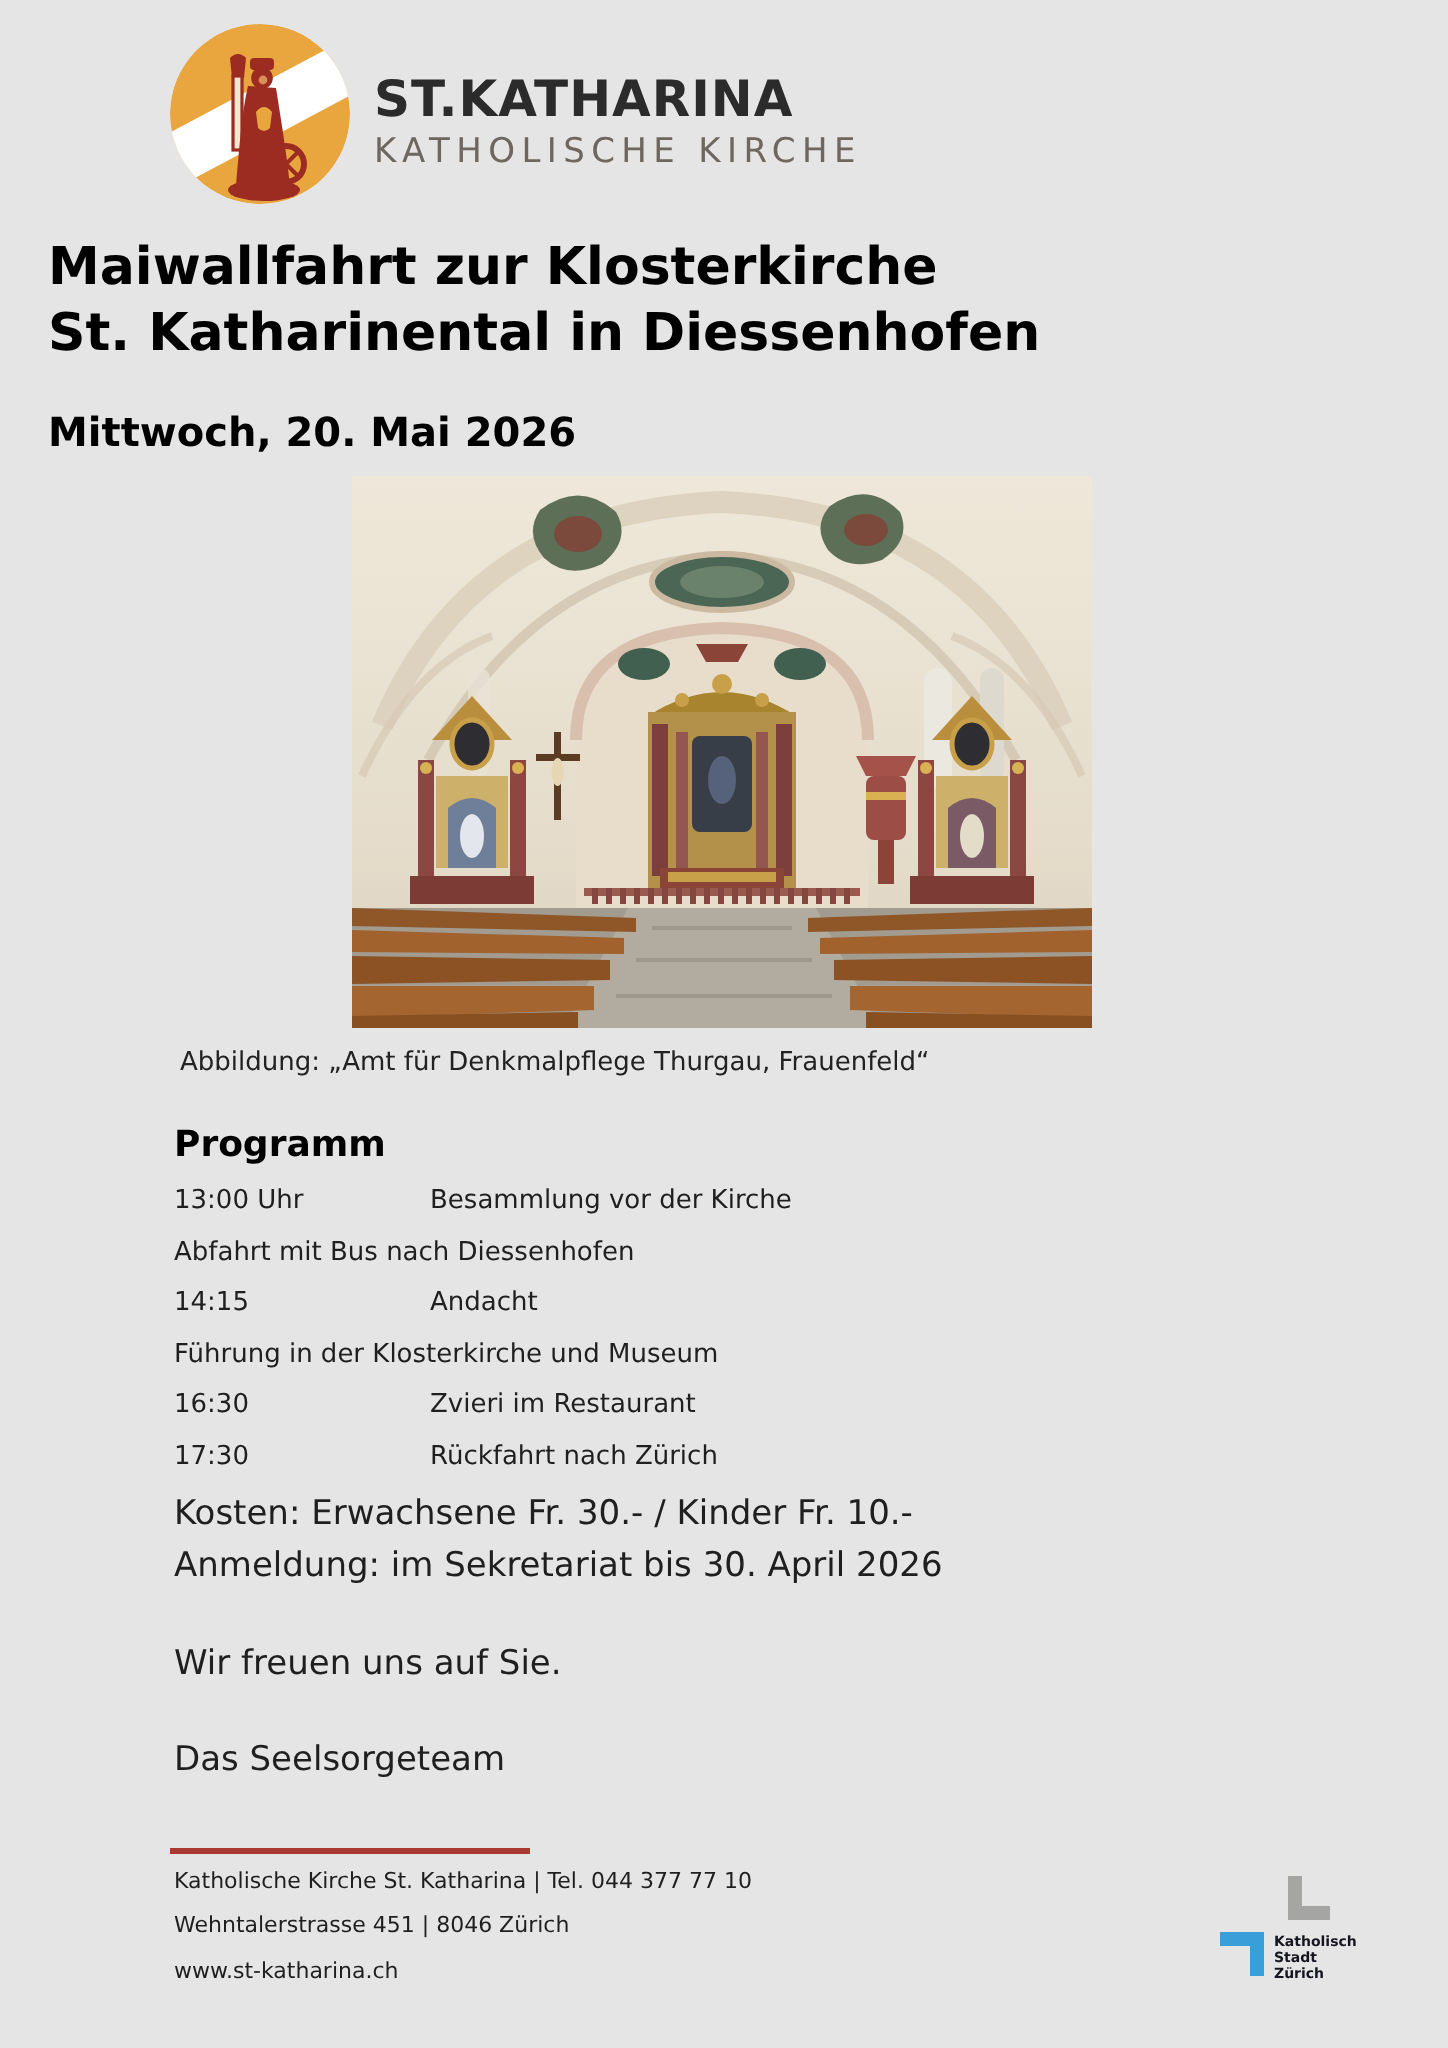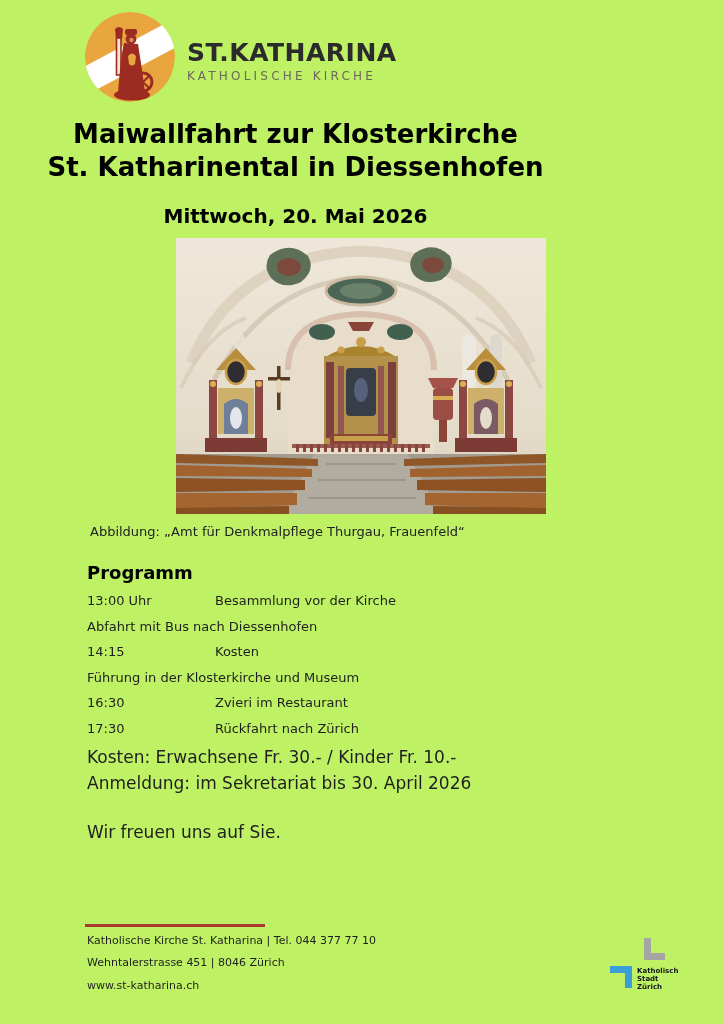--- a/index.html
+++ b/index.html
@@ -3,39 +3,39 @@
 <meta charset="utf-8">
 <style>
   * { margin: 0; padding: 0; box-sizing: border-box; }
   html, body { background: #ffffff; }
   body { font-family: "DejaVu Sans", "Liberation Sans", sans-serif; color: #1f1f1f; }
   .page {
     position: relative;
     width: 724px;
     height: 1024px;
     margin: 0 auto;
-    background: #bef264;
+    background: #e5e5e5;
     overflow: hidden;
   }
 
   
   .header-logo { position: absolute; left: 85px; top: 12px; display: flex; align-items: center; }
   .logo-mark { width: 90px; height: 90px; flex: 0 0 auto; }
   .logo-text { margin-left: 12px; padding-top: 8px; }
   .logo-title {
     font-size: 25px; font-weight: bold; color: #2b2b2b;
     letter-spacing: 0.5px; line-height: 26px; white-space: nowrap;
   }
   .logo-subtitle {
-    font-size: 12px; color: #6e675f; letter-spacing: 3.2px;
+    font-size: 17px; color: #6e675f; letter-spacing: 3.2px;
     margin-top: 3px; white-space: nowrap;
   }
 
   
-  .title-block { position: absolute; left: 0; top: 118px; width: 591px; text-align: center; }
+  .title-block { position: absolute; left: 0; top: 118px; width: 591px; text-align: left; padding-left: 24px; }
   .title-line { font-size: 26px; font-weight: bold; color: #000; line-height: 33px; }
   .title-date { font-size: 20px; font-weight: bold; color: #000; line-height: 28px; margin-top: 18px; }
 
   
   .photo-frame { position: absolute; left: 176px; top: 238px; width: 370px; height: 276px; }
   .photo-frame svg { display: block; width: 100%; height: 100%; }
   .photo-caption {
     position: absolute; left: 90px; top: 524px; font-size: 13px; color: #222;
     white-space: nowrap;
   }
@@ -206,40 +206,41 @@
   <div class="program-list">
     <div class="program-row">
       <span class="time">13:00 Uhr</span>
       <span class="activity">Besammlung vor der Kirche</span>
     </div>
     <div class="program-row">
       <span class="activity">Abfahrt mit Bus nach Diessenhofen</span>
     </div>
     <div class="program-row">
       <span class="time">14:15</span>
-      <span class="activity">Kosten</span>
+      <span class="activity">Andacht</span>
     </div>
     <div class="program-row">
       <span class="activity">Führung in der Klosterkirche und Museum</span>
     </div>
     <div class="program-row">
       <span class="time">16:30</span>
       <span class="activity">Zvieri im Restaurant</span>
     </div>
     <div class="program-row">
       <span class="time">17:30</span>
       <span class="activity">Rückfahrt nach Zürich</span>
     </div>
   </div>
 
   <div class="details-block">
     <div>Kosten: Erwachsene Fr. 30.- / Kinder Fr. 10.-</div>
     <div>Anmeldung: im Sekretariat bis 30. April 2026</div>
   </div>
   <div class="closing-line">Wir freuen uns auf Sie.</div>
+  <div class="signature-line">Das Seelsorgeteam</div>
 
   <div class="footer-rule"></div>
   <div class="footer-block">
     <div>Katholische Kirche St. Katharina | Tel. 044 377 77 10</div>
     <div>Wehntalerstrasse 451 | 8046 Zürich</div>
     <div class="url">www.st-katharina.ch</div>
   </div>
 
   <div class="stadt-logo">
     <svg viewBox="0 0 95 65">

